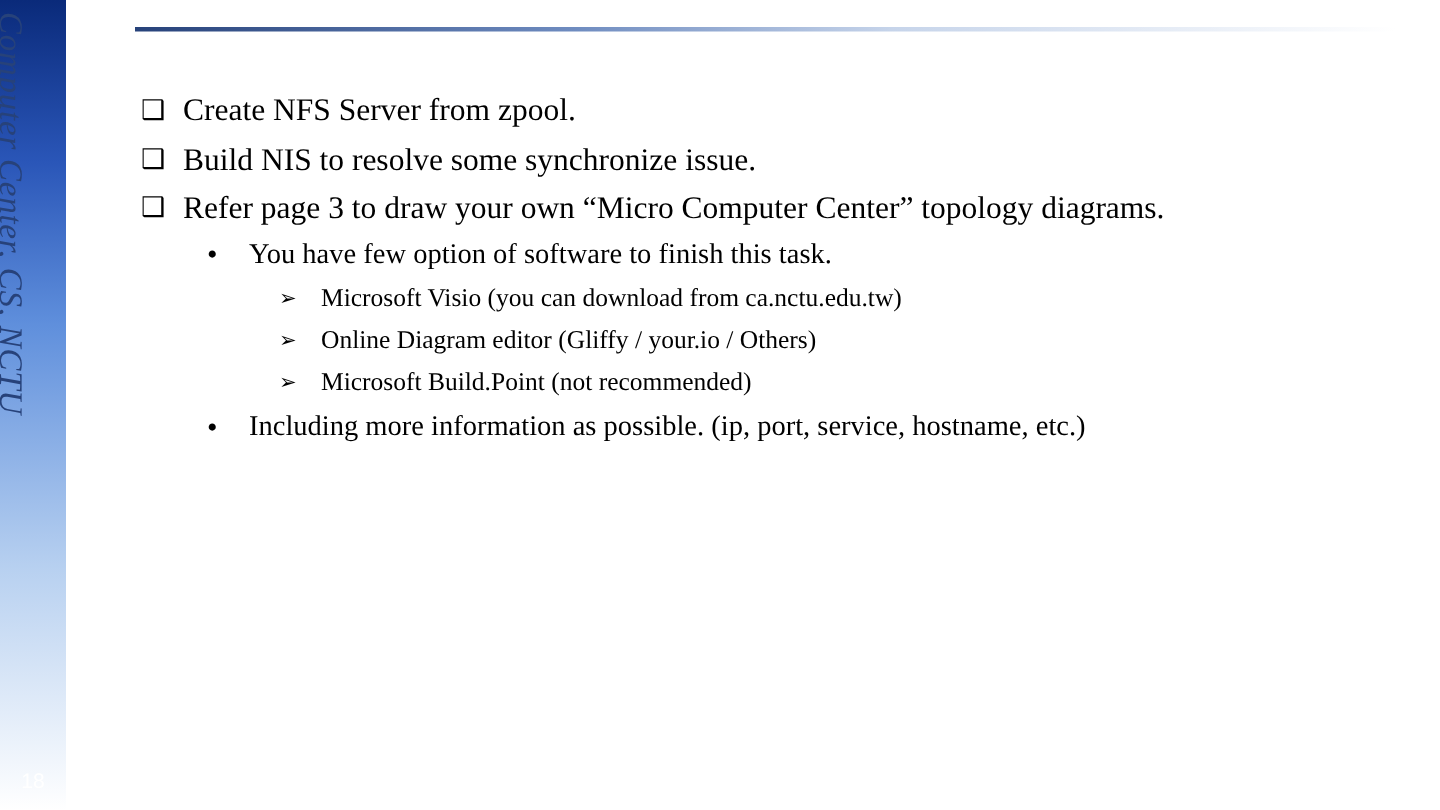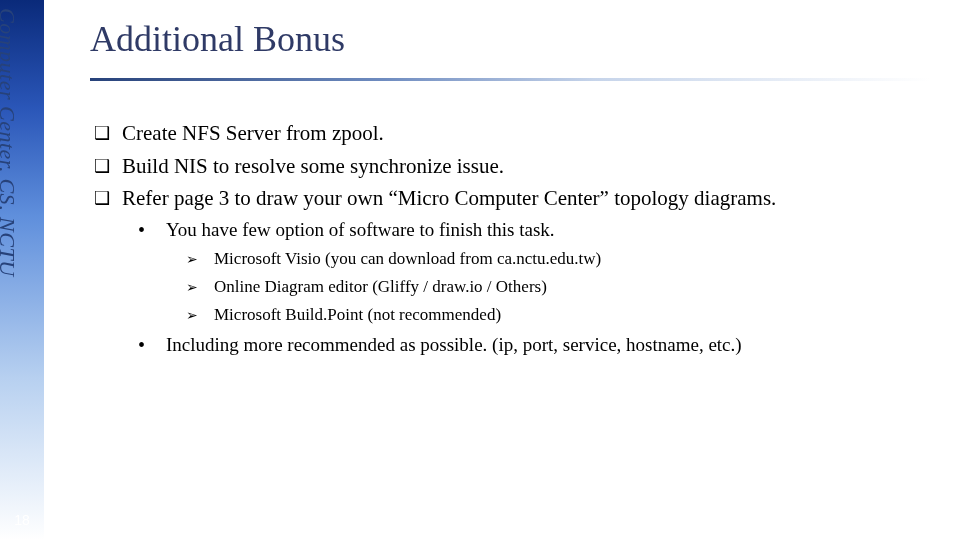--- a/index.html
+++ b/index.html
@@ -108,21 +108,20 @@
 <body>
 
 <div class="slide">
 
   <div class="sidebar">
     <div class="sidebar-text">Computer Center, CS, NCTU</div>
     <div class="page-number">18</div>
   </div>
 
   <div class="content">
-    <h1 class="title">Additional Bonus</h1>
     <div class="divider"></div>
 
     <div class="bullets">
 
       <div class="row lvl1">
         <span class="marker sq">❑</span>
         <span class="txt">Create NFS Server from zpool.</span>
       </div>
 
       <div class="row lvl1">
@@ -140,29 +139,29 @@
         <span class="txt">You have few option of software to finish this task.</span>
       </div>
 
       <div class="row lvl3">
         <span class="marker arrow">➢</span>
         <span class="txt">Microsoft Visio (you can download from ca.nctu.edu.tw)</span>
       </div>
 
       <div class="row lvl3">
         <span class="marker arrow">➢</span>
-        <span class="txt">Online Diagram editor (Gliffy / draw.io / Others)</span>
+        <span class="txt">Online Diagram editor (Gliffy / your.io / Others)</span>
       </div>
 
       <div class="row lvl3">
         <span class="marker arrow">➢</span>
         <span class="txt">Microsoft Build.Point (not recommended)</span>
       </div>
 
       <div class="row lvl2">
         <span class="marker dot">•</span>
-        <span class="txt">Including more recommended as possible. (ip, port, service, hostname, etc.)</span>
+        <span class="txt">Including more information as possible. (ip, port, service, hostname, etc.)</span>
       </div>
 
     </div>
   </div>
 
 </div>
 
 </body></html>

